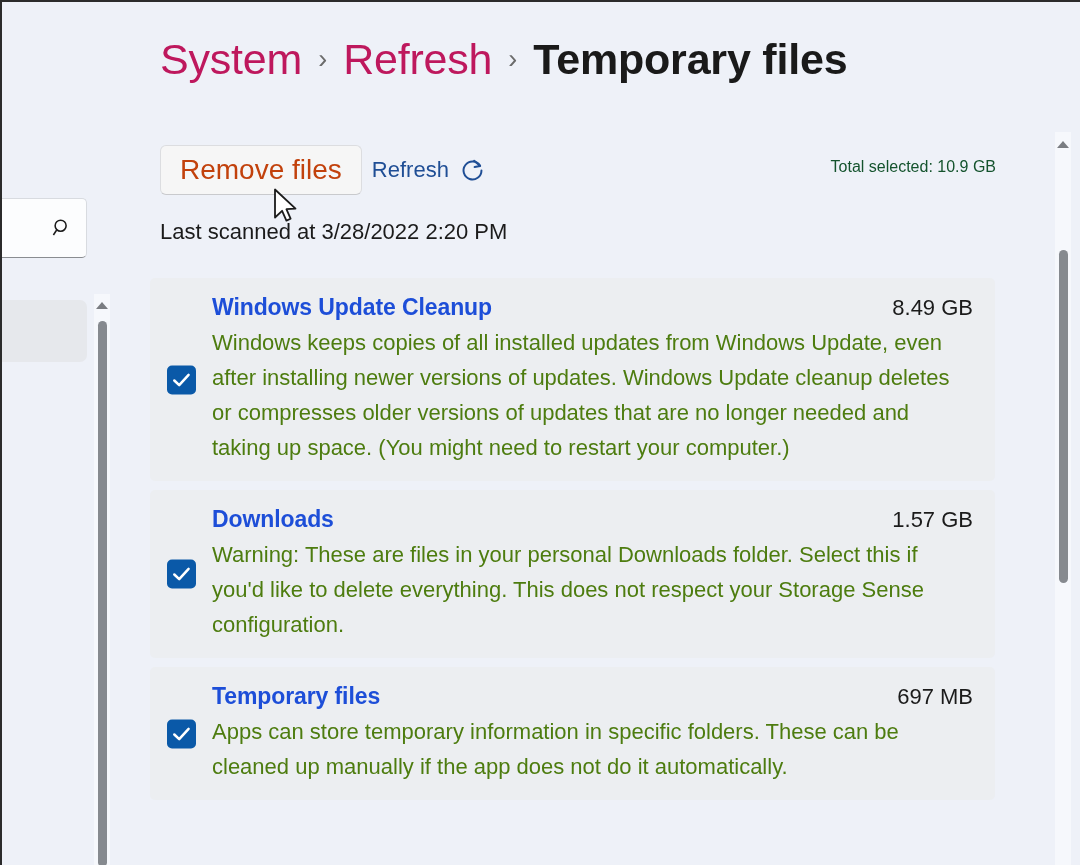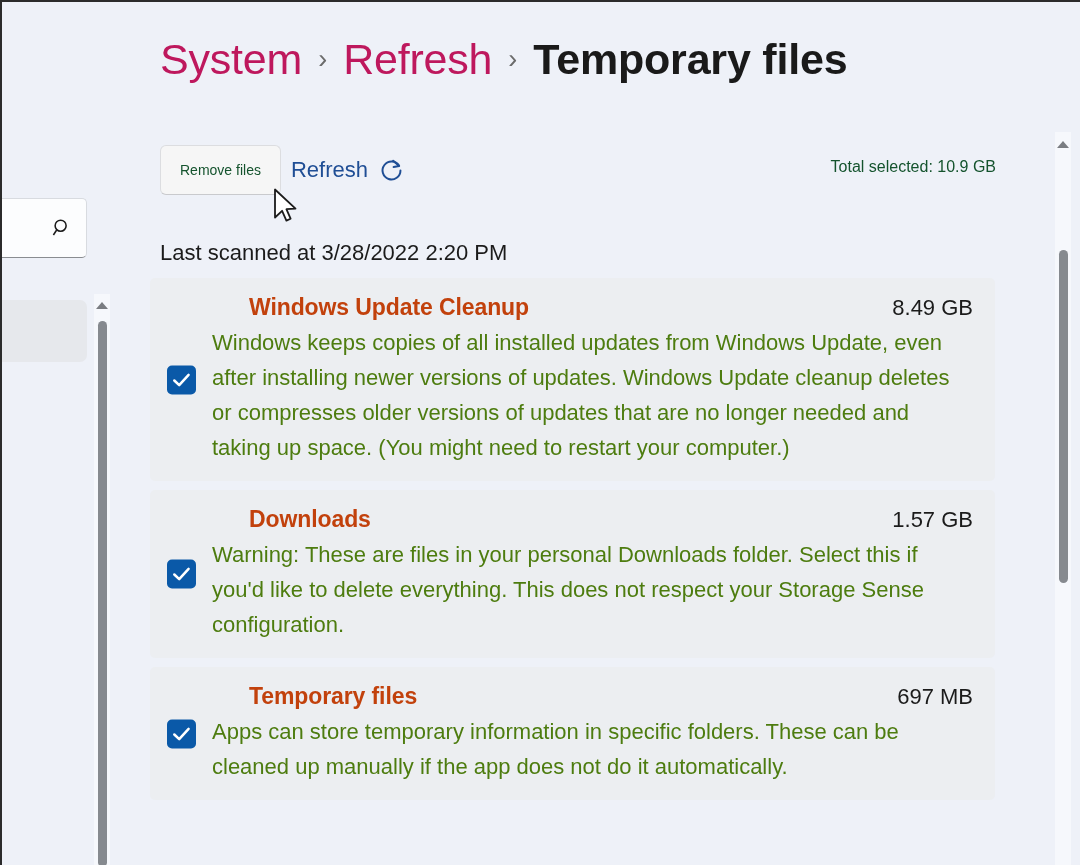--- a/index.html
+++ b/index.html
@@ -164,22 +164,22 @@
     align-items: center;
   }
   #remove-files-button {
     height: 50px;
     padding: 1px 19px;
     background: #f6f6f6;
     border: 1px solid #dcdde0;
     border-bottom-color: #c9cacd;
     border-radius: 6px;
     font-family: "Liberation Sans", sans-serif;
-    font-size: 14px;
-    color: #14532d;
+    font-size: 28px;
+    color: #c2410c;
     cursor: default;
     display: flex;
     align-items: center;
     box-sizing: border-box;
   }
   #refresh-link {
     margin-left: 10px;
     display: flex;
     align-items: center;
     gap: 11px;
@@ -199,21 +199,21 @@
     right: 56px;
     top: 156px;
     font-size: 16px;
     color: #14532d;
     white-space: nowrap;
   }
 
   #last-scanned {
     position: absolute;
     left: 48px;
-    top: 238px;
+    top: 217px;
     font-size: 22px;
     color: #1b1b1b;
     white-space: nowrap;
   }
 
   
   #file-list {
     position: absolute;
     left: 38px;
     top: 276px;
@@ -248,23 +248,22 @@
   }
   .card-head {
     display: flex;
     align-items: baseline;
     justify-content: space-between;
     gap: 16px;
   }
   .card-title {
     font-size: 23px;
     font-weight: 700;
-    color: #c2410c;
+    color: #1d4ed8;
     letter-spacing: -0.1px;
-    margin-left: 37px;
   }
   .card-size {
     font-size: 22px;
     color: #1b1b1b;
     white-space: nowrap;
   }
   .card-desc {
     margin-top: 4px;
     font-size: 22px;
     line-height: 35px;

